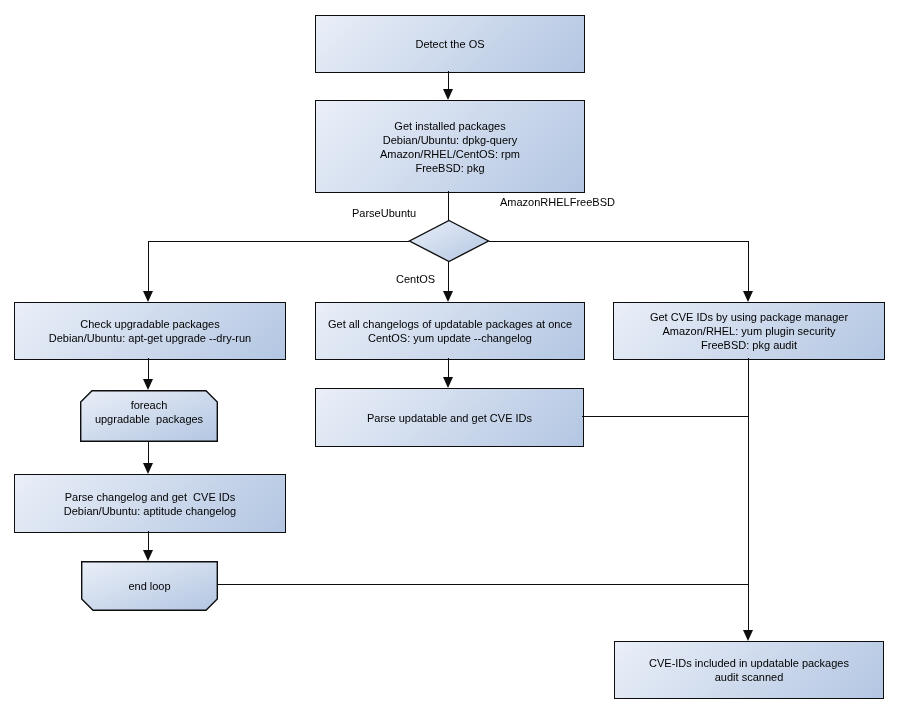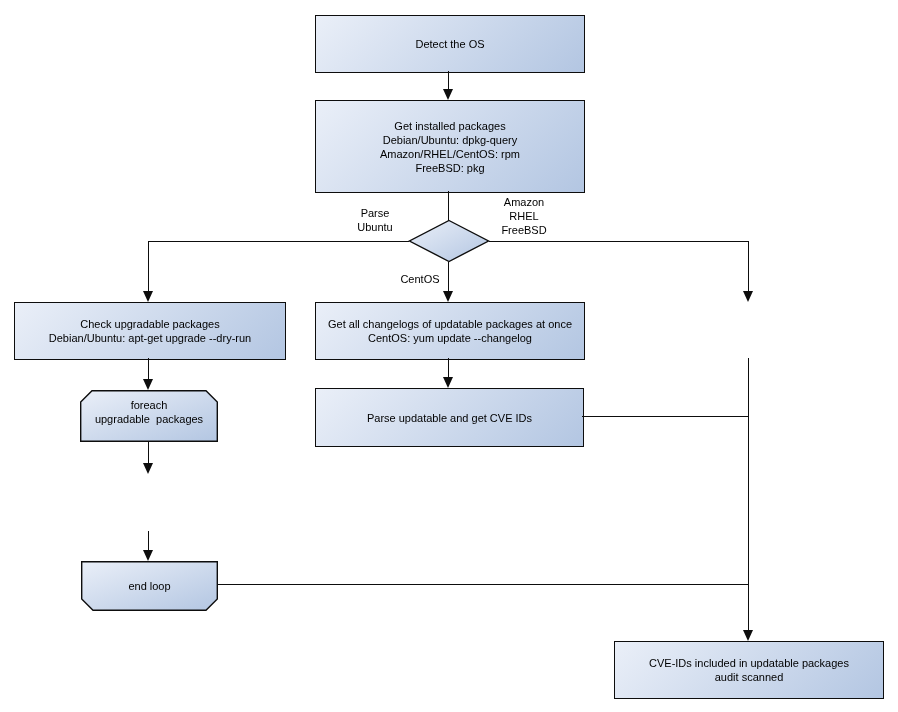--- a/index.html
+++ b/index.html
@@ -20,21 +20,21 @@
   }
   .node {
     position:absolute;
     background:linear-gradient(135deg, var(--node-fill-start) 0%, var(--node-fill-end) 100%);
     border:1px solid var(--node-border);
     display:flex; flex-direction:column; justify-content:center; align-items:center;
     text-align:center; overflow:visible;
   }
   .tline { white-space:pre; }
   .label {
-    position:absolute; display:flex; flex-direction:column; align-items:center;
+    position:absolute; display:flex; flex-direction:row; align-items:center;
     text-align:center;
   }
   .shape { position:absolute; overflow:visible; }
   .shape polygon { fill:url(#nodegrad); stroke:var(--node-border); stroke-width:1.4; }
   .shape-text {
     position:absolute; display:flex; flex-direction:column; justify-content:center;
     align-items:center; text-align:center;
   }
   .vline { position:absolute; width:1px; background:var(--line-color); }
   .hline { position:absolute; height:1px; background:var(--line-color); }
@@ -75,21 +75,30 @@
   <div class="node" style="left:14px;top:302px;width:270px;height:56px">
       <div class="tline">Check upgradable packages</div>
       <div class="tline">Debian/Ubuntu: apt-get upgrade --dry-run</div>
     </div>
 
   <div class="node" style="left:315px;top:302px;width:268px;height:56px">
       <div class="tline">Get all changelogs of updatable packages at once</div>
       <div class="tline">CentOS: yum update --changelog</div>
     </div>
 
+  <div class="node" style="left:613px;top:302px;width:270px;height:56px">
+      <div class="tline">Get CVE IDs by using package manager</div>
+      <div class="tline">Amazon/RHEL: yum plugin security</div>
+      <div class="tline">FreeBSD: pkg audit</div>
+    </div>
 
+  <div class="node" style="left:14px;top:474px;width:270px;height:57px">
+      <div class="tline">Parse changelog and get  CVE IDs</div>
+      <div class="tline">Debian/Ubuntu: aptitude changelog</div>
+    </div>
 
   <div class="node" style="left:315px;top:388px;width:267px;height:57px">
       <div class="tline">Parse updatable and get CVE IDs</div>
     </div>
 
   <div class="node" style="left:614px;top:641px;width:268px;height:56px">
       <div class="tline">CVE-IDs included in updatable packages</div>
       <div class="tline">audit scanned</div>
     </div>
 

